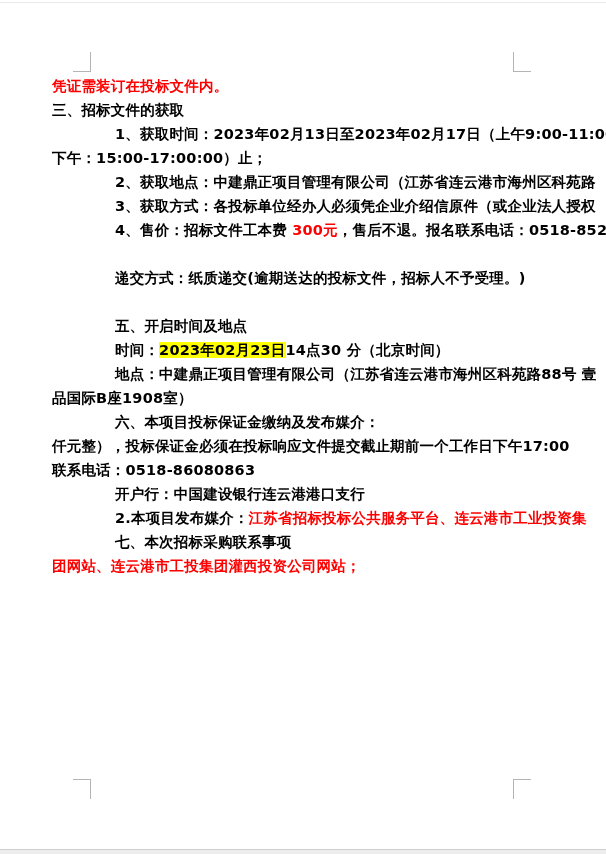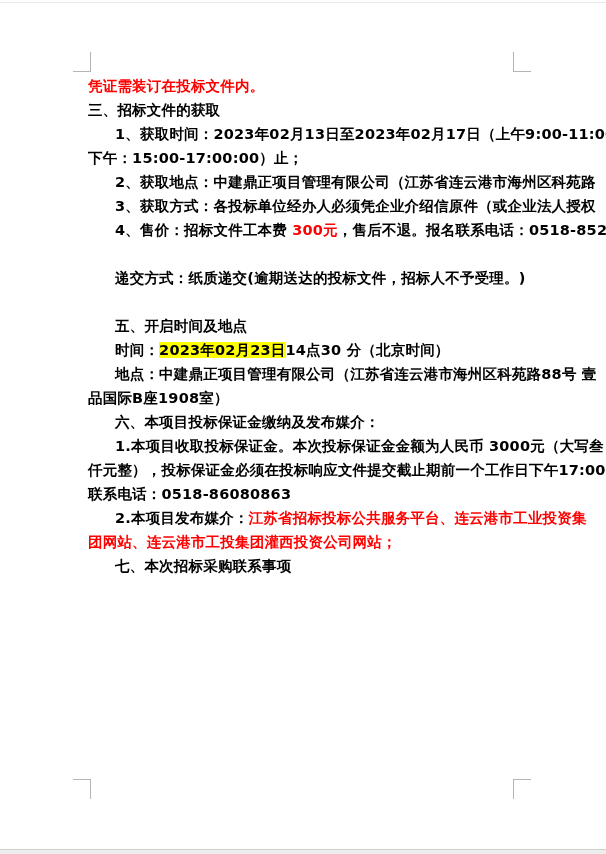--- a/index.html
+++ b/index.html
@@ -47,21 +47,21 @@
     width: 606px;
     color: #000000;
     font-size: 14.5px;
     font-weight: bold;
     letter-spacing: 0.2px;
   }
   .line {
     height: 24px;
     line-height: 24px;
     white-space: nowrap;
-    padding-left: 88px;
+    padding-left: 52px;
   }
   .line.indent { padding-left: 115px; }
   .line.blank  { padding-left: 0; }
   .red { color: #ff0000; }
   .hl  { background: #ffff00; }
 </style>
 </head>
 <body>
 
 <div class="page">
@@ -79,21 +79,21 @@
       <div class="line indent"><span>3、获取方式：各投标单位经办人必须凭企业介绍信原件（或企业法人授权</span></div>
       <div class="line indent"><span>4、售价：招标文件工本费 </span><span class="red">300元</span><span>，售后不退。报名联系电话：0518-85229098</span></div>
       <div class="line blank"></div>
       <div class="line indent"><span>递交方式：纸质递交(逾期送达的投标文件，招标人不予受理。)</span></div>
       <div class="line blank"></div>
       <div class="line indent"><span>五、开启时间及地点</span></div>
       <div class="line indent"><span>时间：</span><span class="hl">2023年02月23日</span><span>14点30 分（北京时间）</span></div>
       <div class="line indent"><span>地点：中建鼎正项目管理有限公司（江苏省连云港市海州区科苑路88号 壹</span></div>
       <div class="line"><span>品国际B座1908室）</span></div>
       <div class="line indent"><span>六、本项目投标保证金缴纳及发布媒介：</span></div>
-      <div class="line indent"><span>1.本项目收取投标保证金。本次投标保证金金额为人民币 3000元（大写叁</span></div>
       <div class="line"><span>仟元整），投标保证金必须在投标响应文件提交截止期前一个工作日下午17:00</span></div>
       <div class="line"><span>联系电话：0518-86080863</span></div>
+      <div class="line indent"><span>开户行：中国建设银行连云港港口支行</span></div>
       <div class="line indent"><span>2.本项目发布媒介：</span><span class="red">江苏省招标投标公共服务平台、连云港市工业投资集</span></div>
+      <div class="line indent"><span>七、本次招标采购联系事项</span></div>
       <div class="line"><span class="red">团网站、连云港市工投集团灌西投资公司网站；</span></div>
-      <div class="line indent"><span>七、本次招标采购联系事项</span></div>
     </div>
   <div class="bottom-edge"></div>
 </div>
 
 </body></html>

